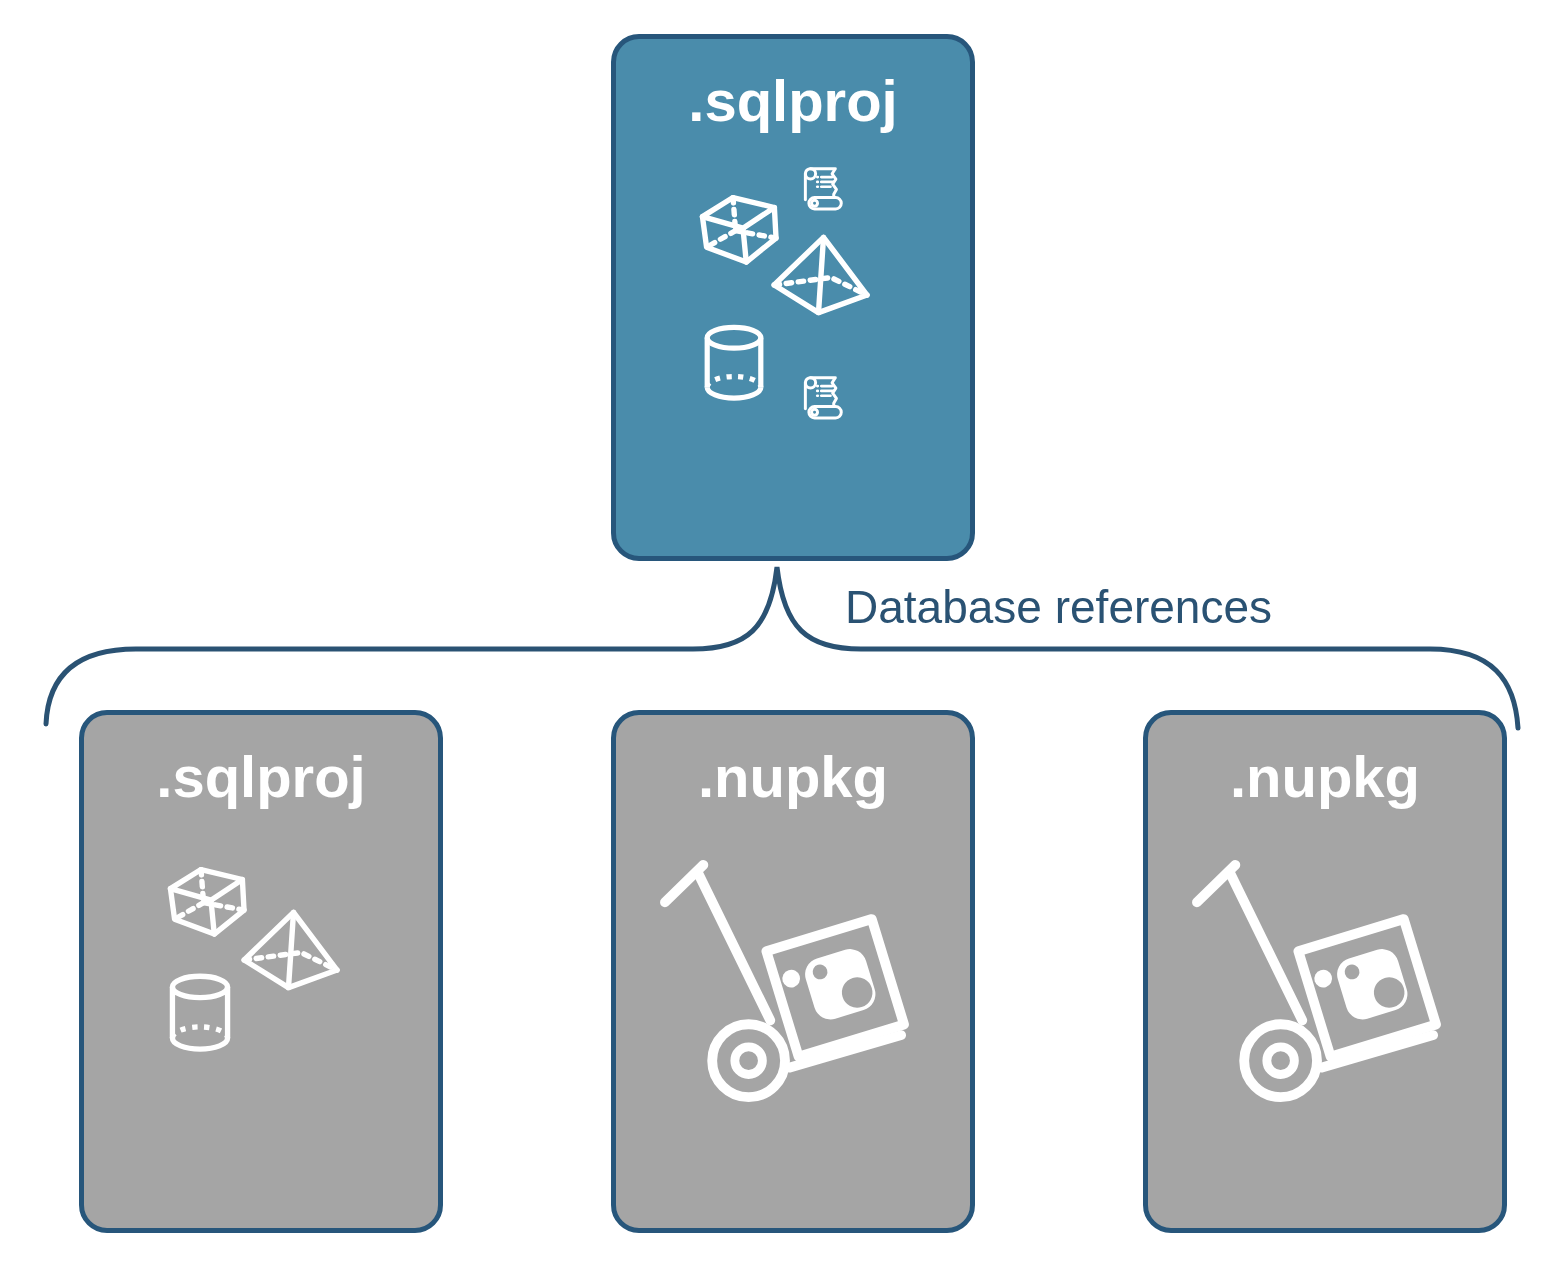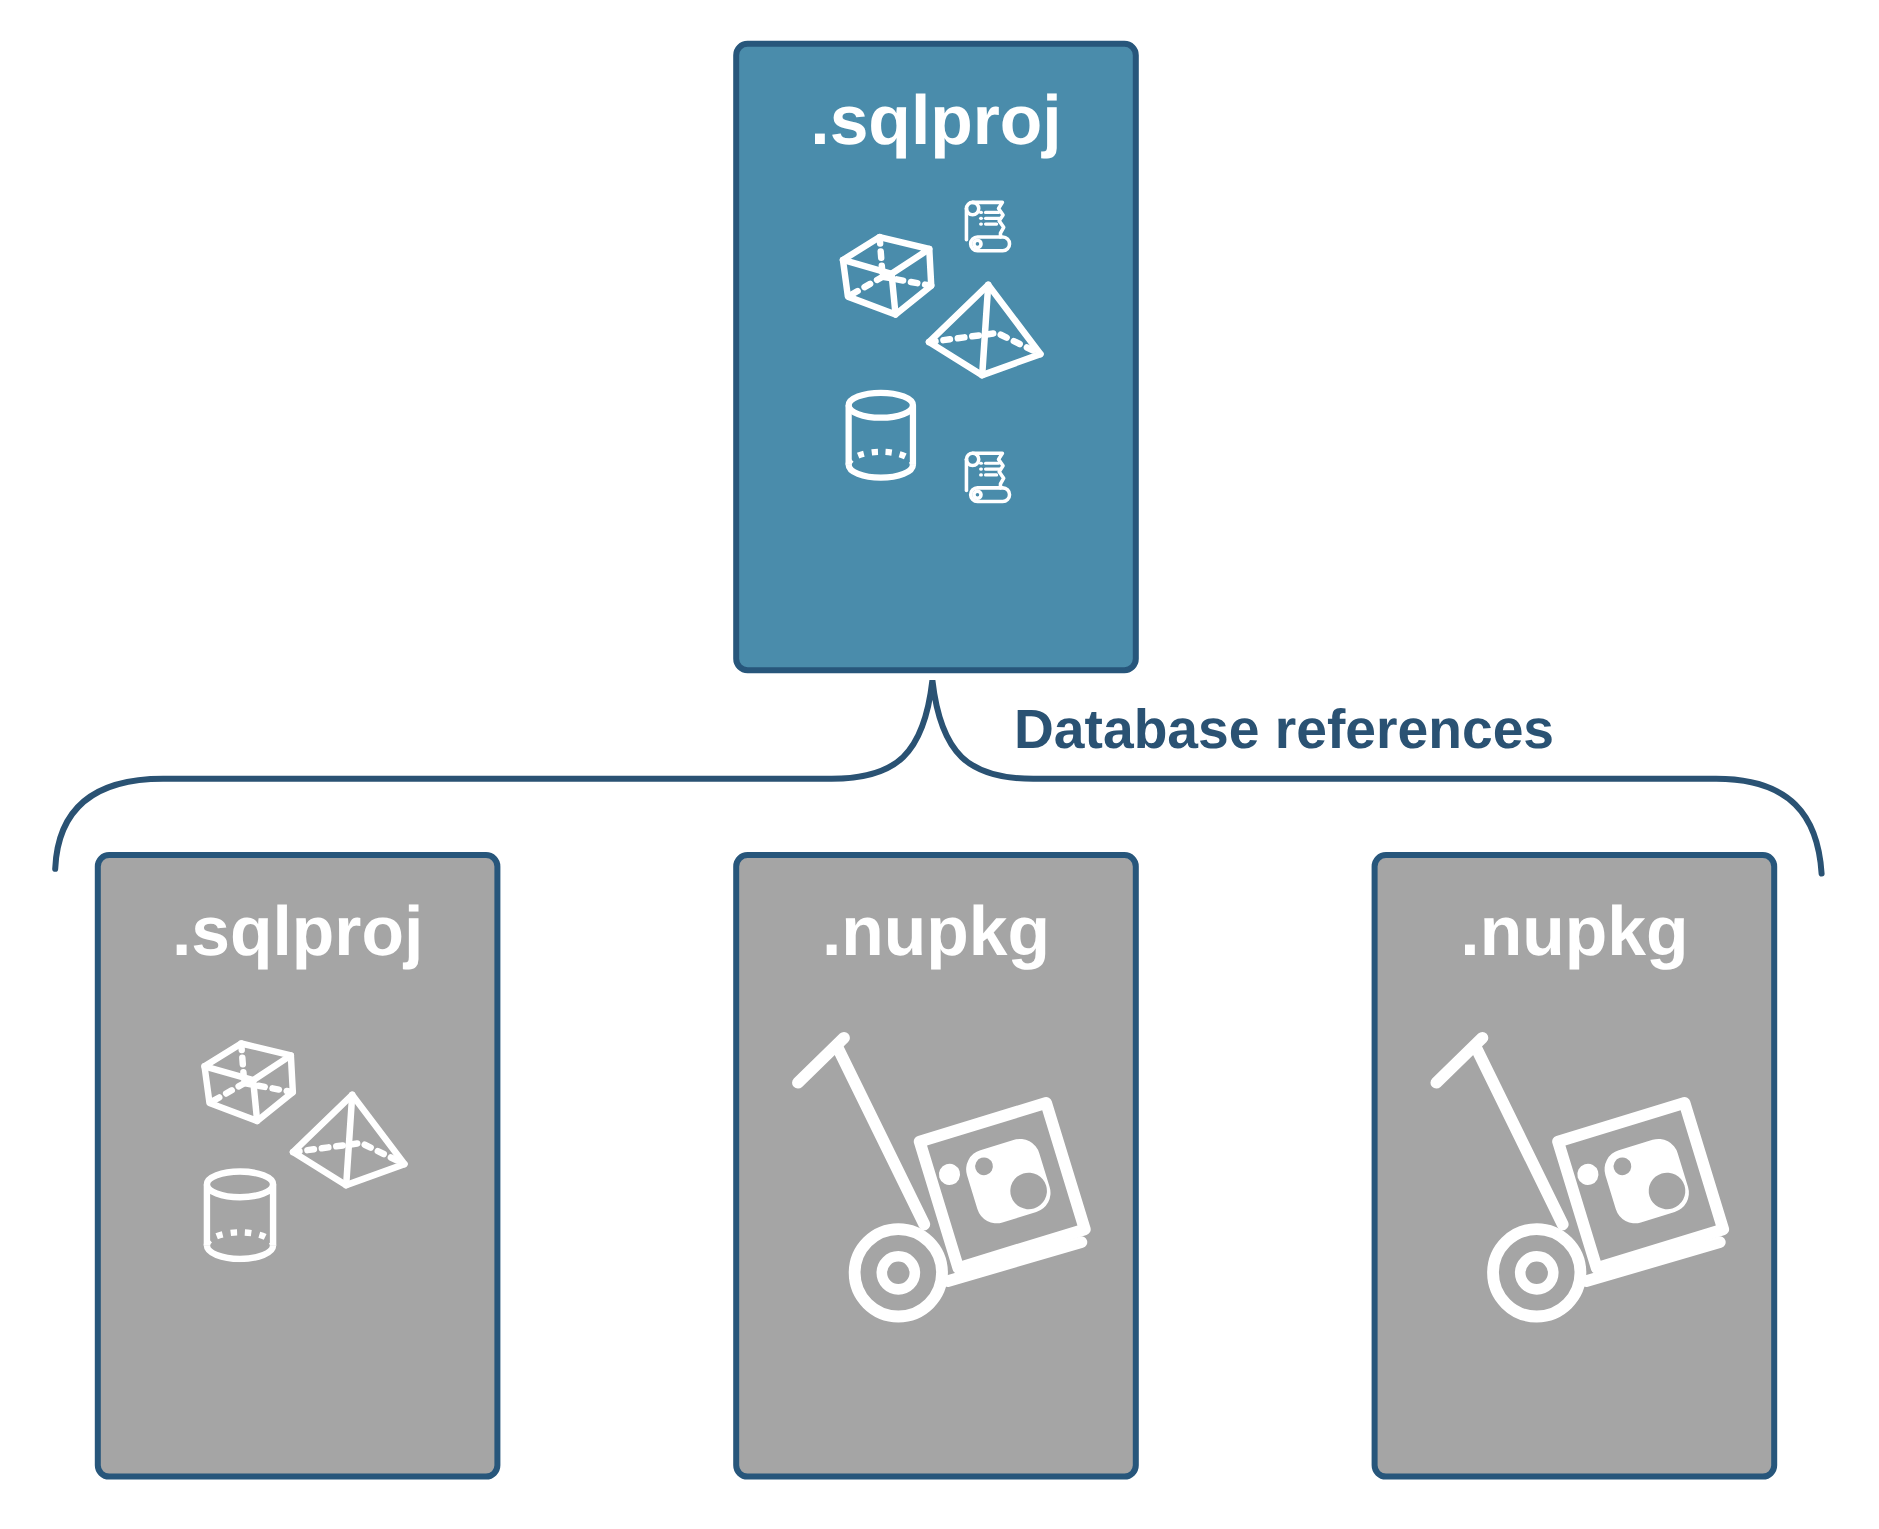--- a/index.html
+++ b/index.html
@@ -7,29 +7,29 @@
     position:relative;
     width:1566px; height:1274px;
     background:var(--background,#ffffff);
     font-family:"Liberation Sans", sans-serif;
     overflow:hidden;
   }
   svg.brace { position:absolute; left:0; top:0; pointer-events:none; }
   .edge-label {
     position:absolute;
     left:845px; top:580px;
-    font-size:46px; font-weight:bold;
+    font-size:46px; font-weight:normal;
     color:var(--edge-text,#2A5273);
     white-space:nowrap;
   }
   .card {
     position:absolute;
-    width:338px;
+    width:364px;
     border:5px solid var(--node-border,#27567B);
-    border-radius:12px;
+    border-radius:28px;
     box-sizing:border-box;
   }
   .card-root  { left:611px; top:34px;  height:527px; background:var(--root-fill,#4A8CAB); }
   .card-child { top:710px; height:523px; background:var(--child-fill,#A5A5A5); }
   #child-0 { left:79px; }
   #child-1 { left:611px; }
   #child-2 { left:1143px; }
   .card-title {
     margin-top:33px;
     text-align:center;

